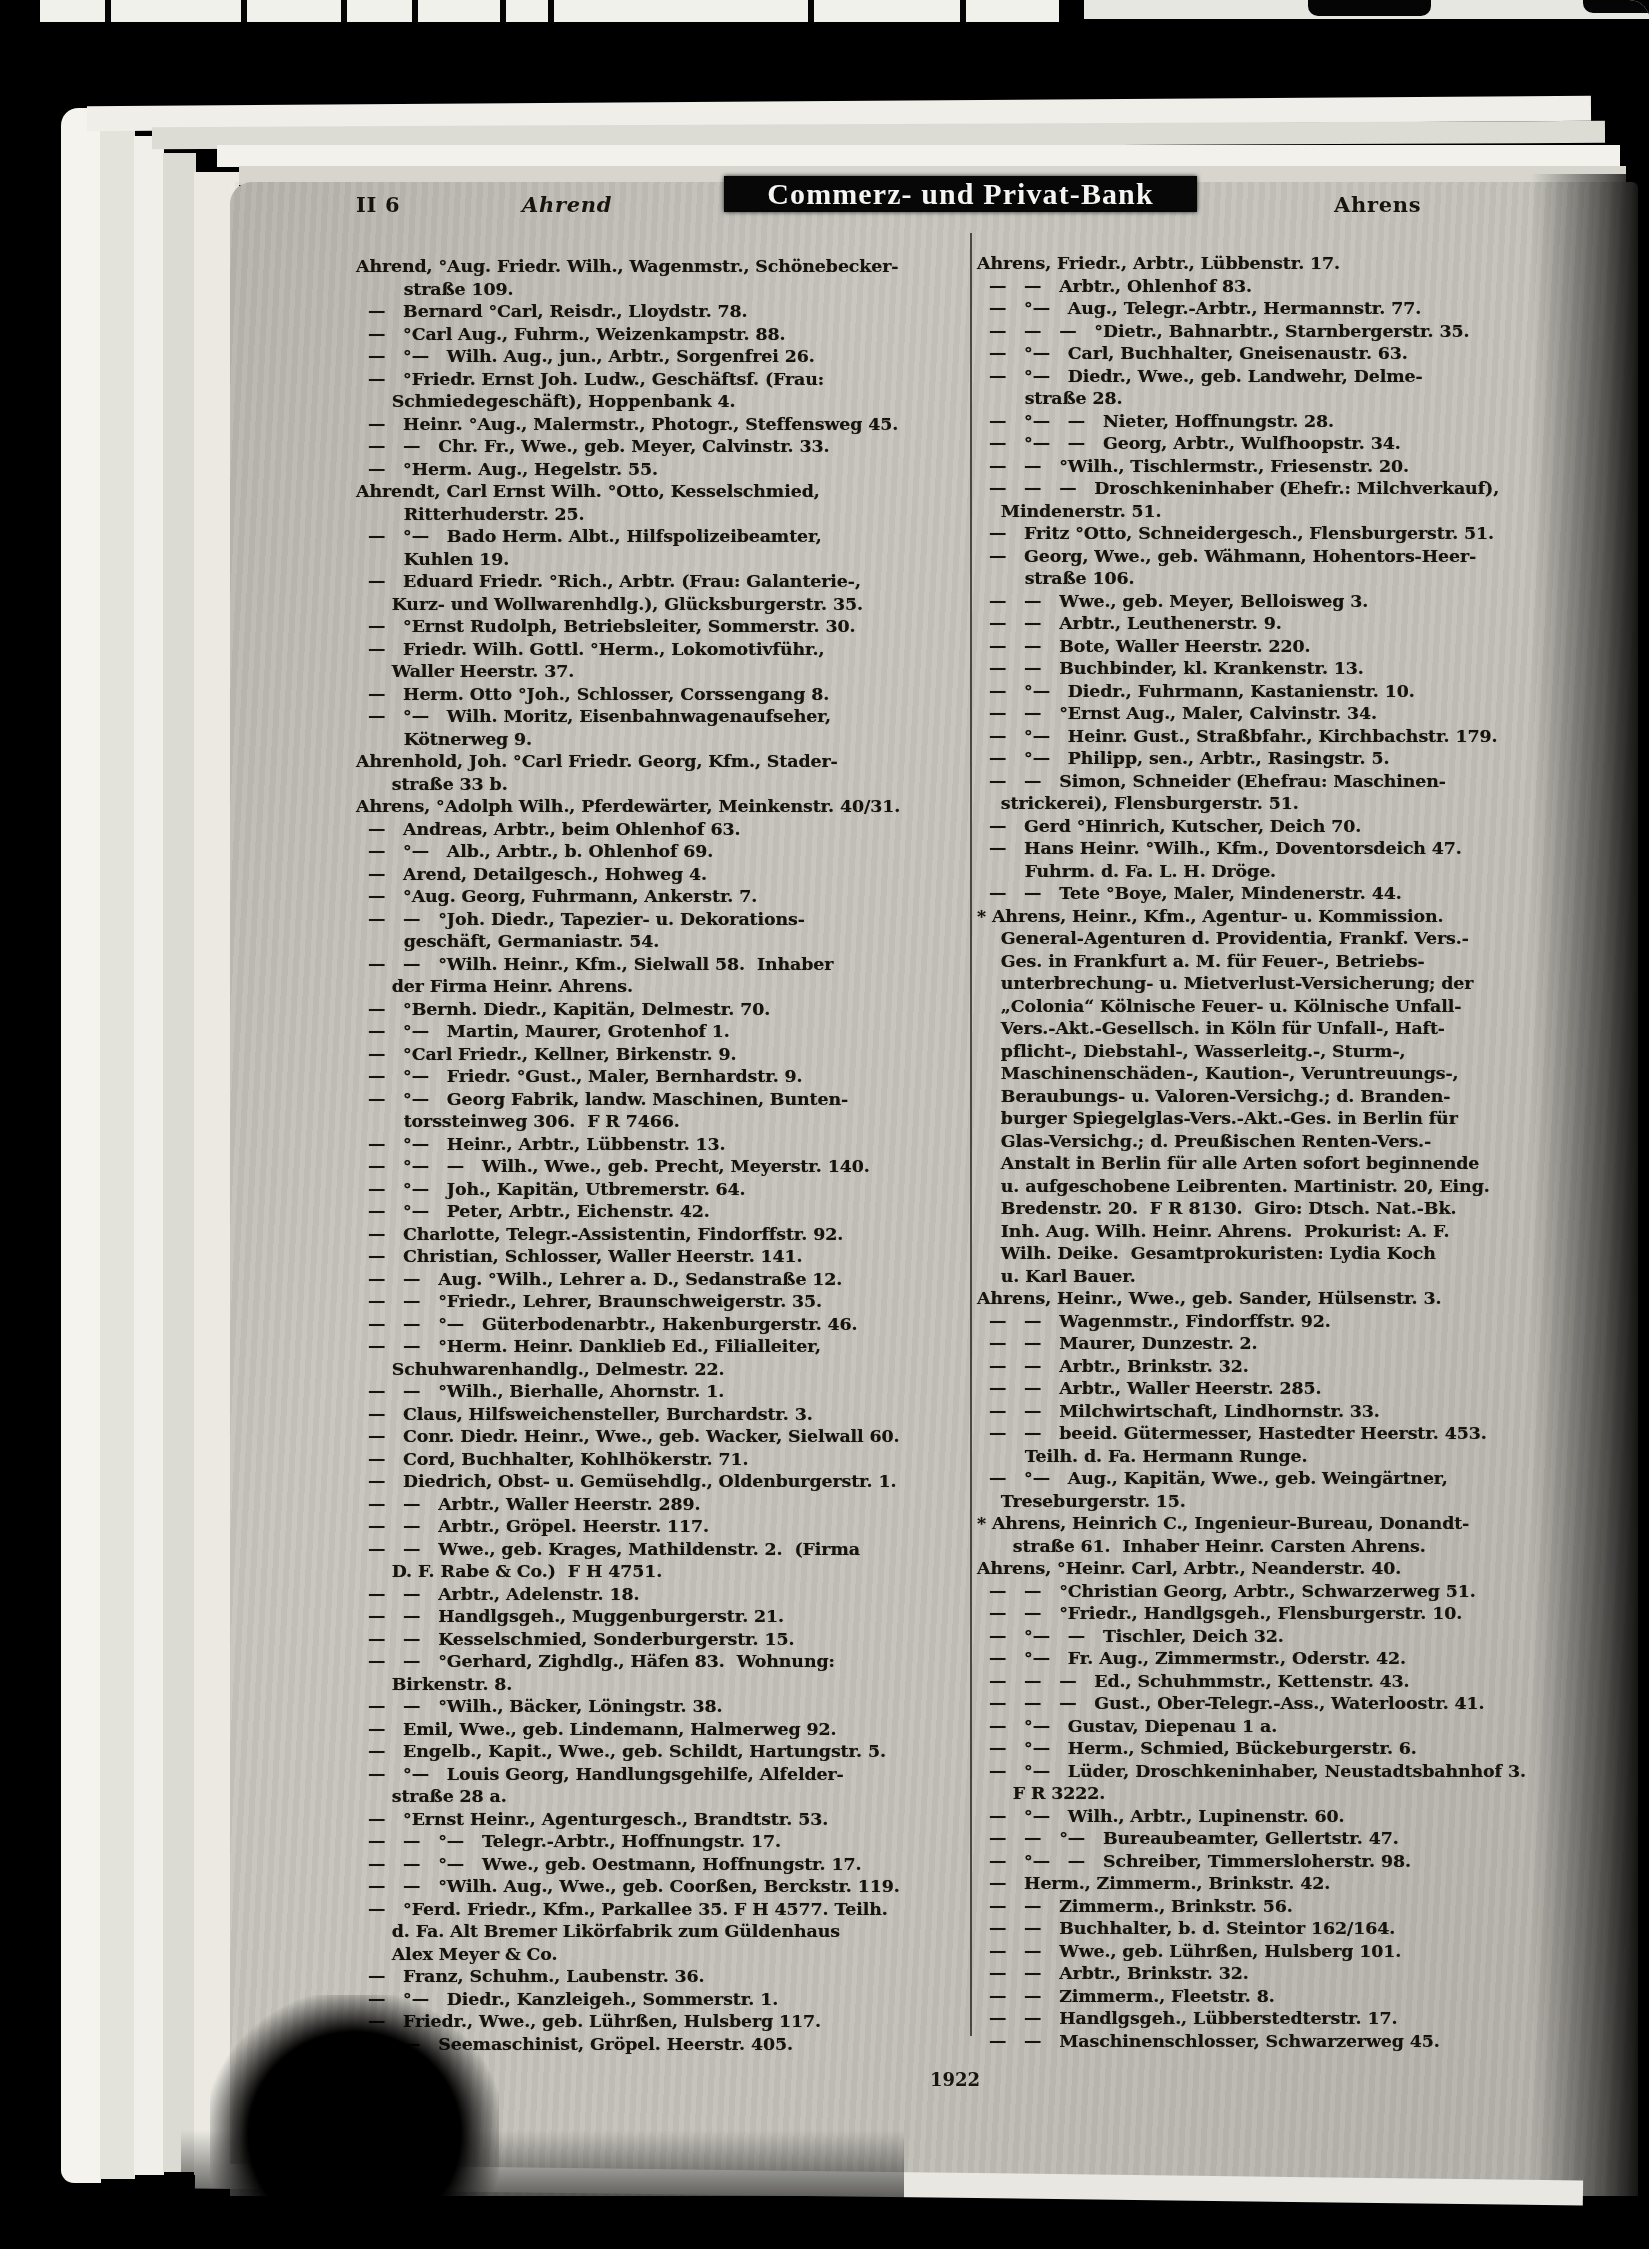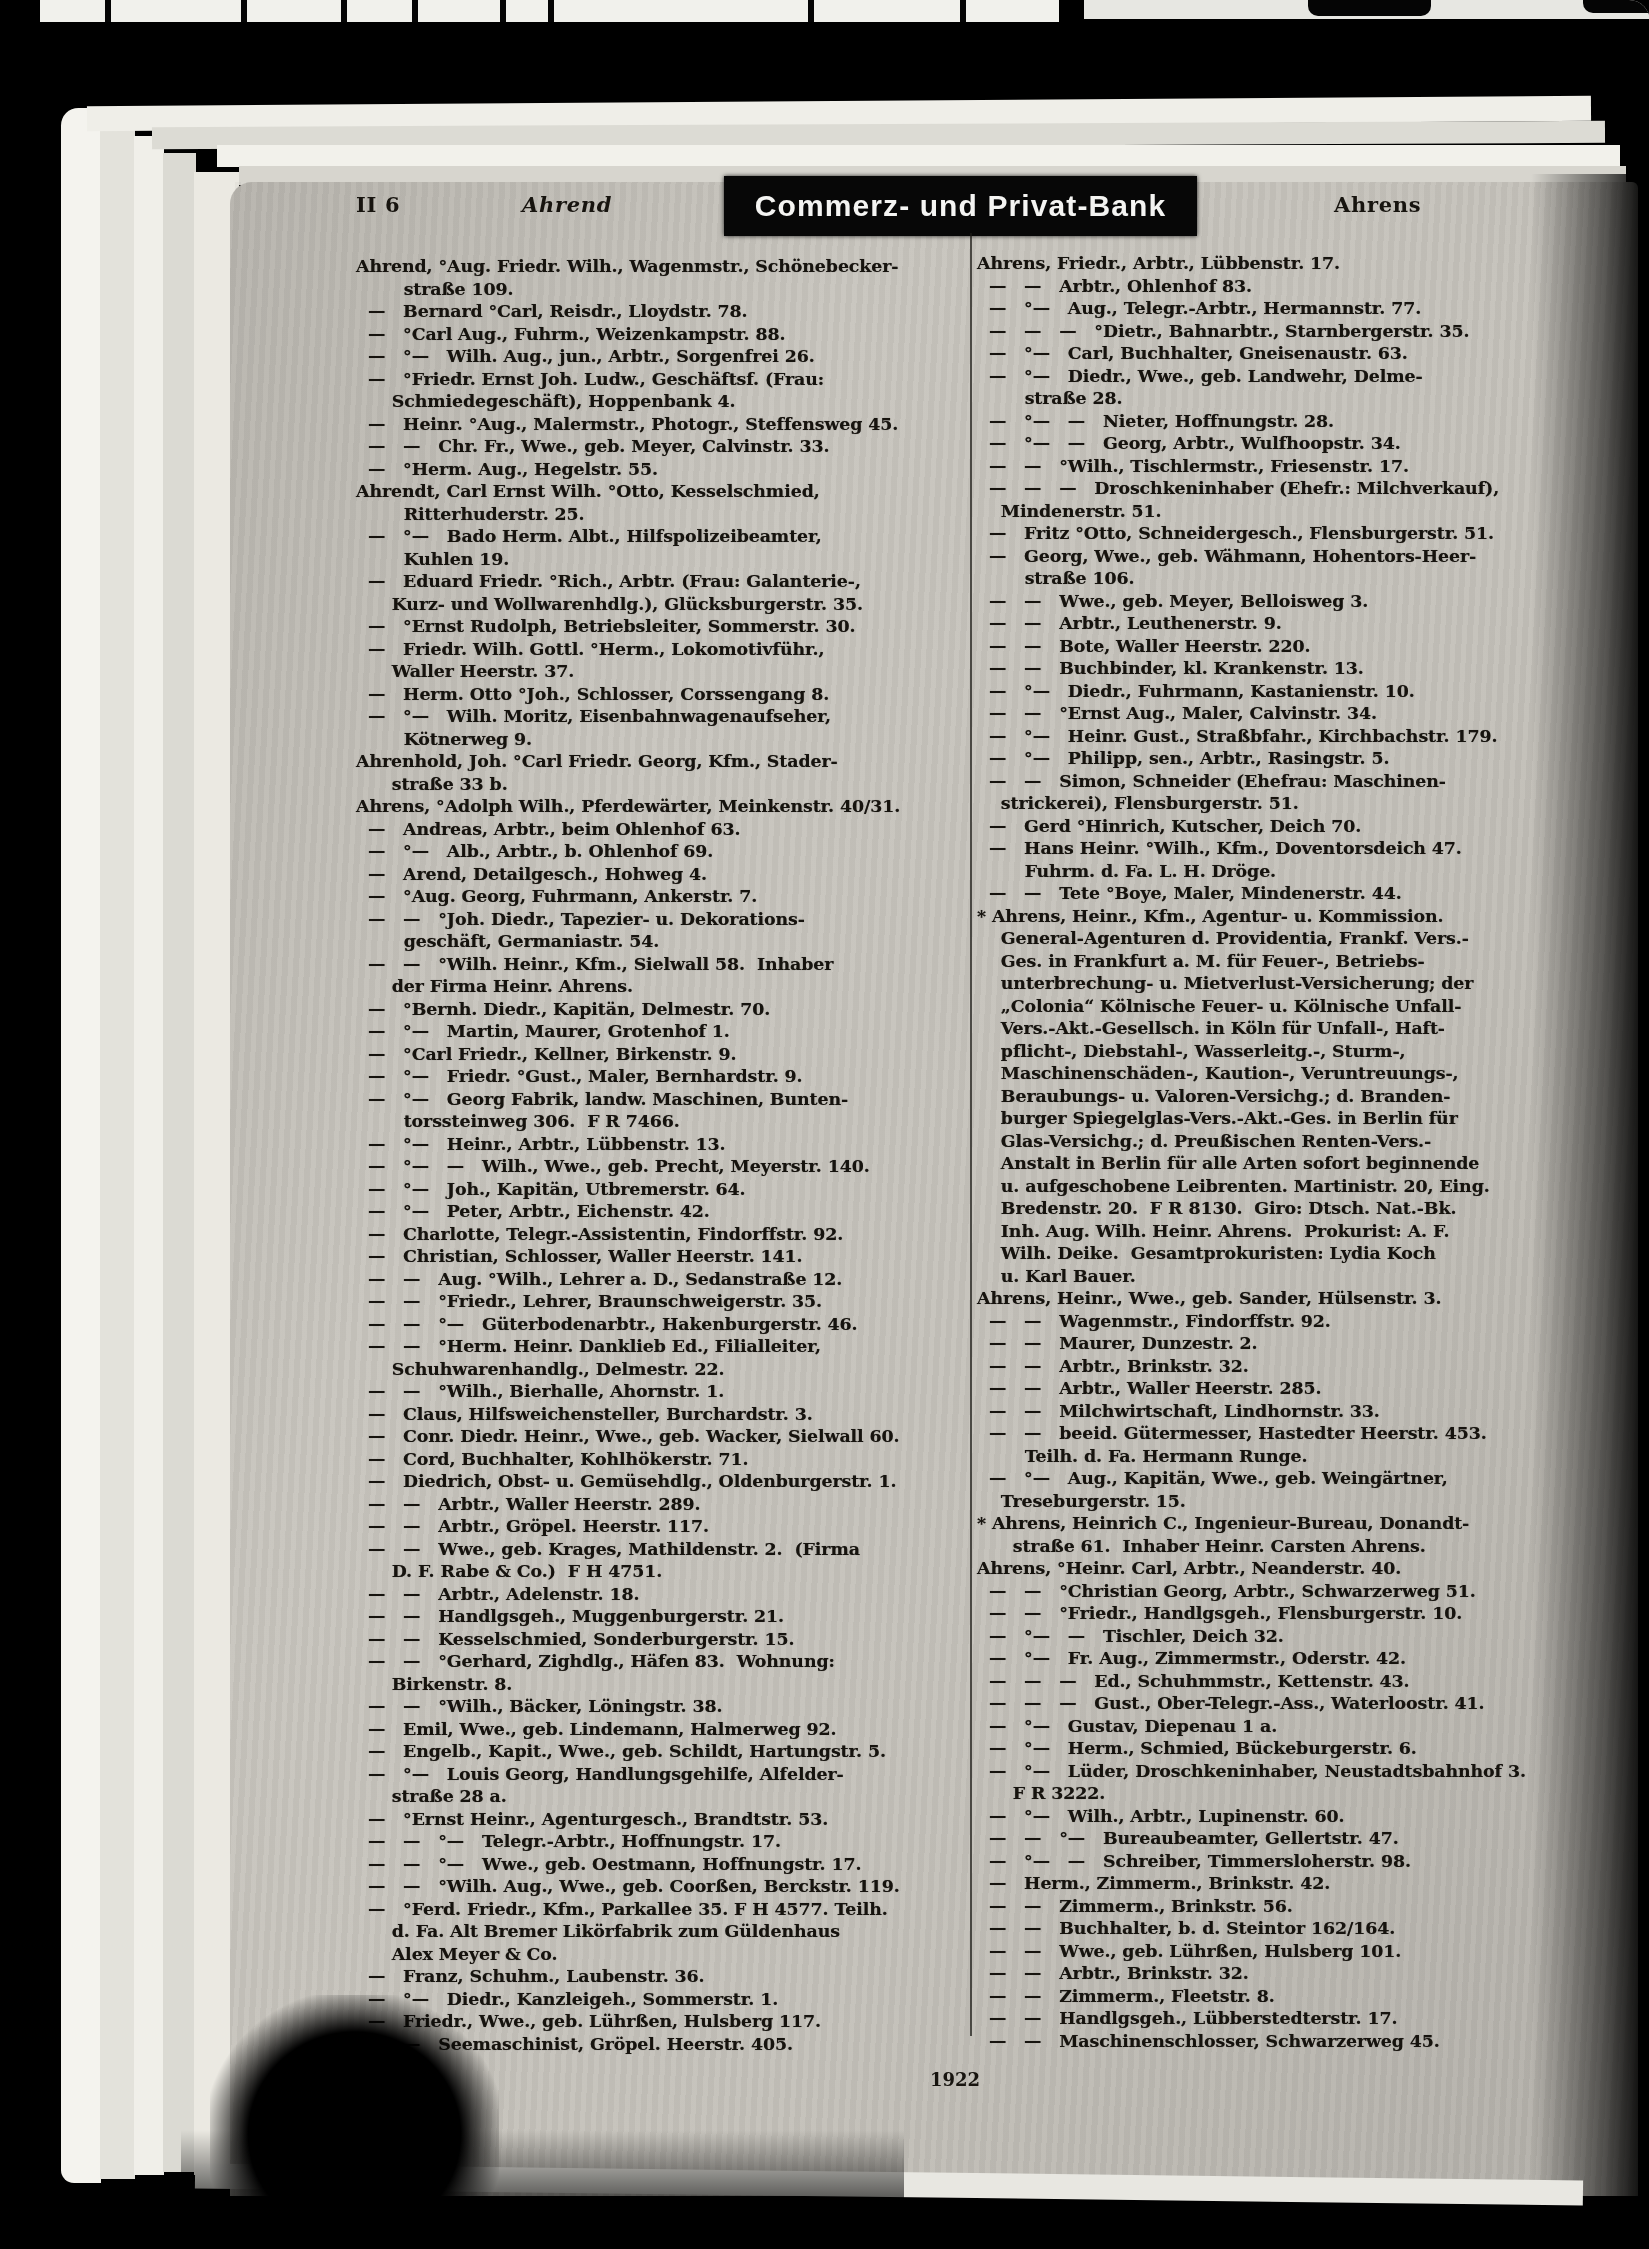--- a/index.html
+++ b/index.html
@@ -37,23 +37,23 @@
   .blob{position:absolute;left:210px;top:1995px;width:289px;height:254px;
         background:radial-gradient(ellipse at 50% 55%,#000 52%,rgba(0,0,0,0) 74%);}
   .bottom-shadow{position:absolute;left:181px;top:2130px;width:723px;height:120px;
         background:linear-gradient(to bottom,rgba(0,0,0,0),rgba(0,0,0,.85) 80%);}
 
   
   .hdr{position:absolute;font-weight:bold;color:#17140f;font-size:21px;letter-spacing:0.7px;}
   #page-ref{left:356px;top:192px;}
   #catch-left{left:522px;top:192px;font-style:italic;}
   #catch-right{left:1334px;top:192px;}
-  .banner{position:absolute;left:724px;top:176px;width:473px;height:60px;background:#070707;
+  .banner{position:absolute;left:724px;top:176px;width:473px;height:36px;background:#070707;
         color:#f4f4f2;display:flex;align-items:center;justify-content:center;
-        font-family:Liberation Sans, sans-serif;font-weight:bold;font-size:30px;letter-spacing:1.1px;
+        font-family:Liberation Serif, serif;font-weight:bold;font-size:30px;letter-spacing:1.1px;
         box-shadow:0 0 4.3px rgba(0,0,0,.8);}
 
   
   .col{position:absolute;color:#16130e;font-size:17.4px;font-weight:bold;letter-spacing:-0.1px;
        text-shadow:0 0 0.7px rgba(22,19,14,.55);margin-top:16px;}
   .col .line{white-space:pre;height:22.5px;line-height:22.5px;}
   #col-left{left:356px;top:239px;width:613px;}
   #col-right{left:977px;top:236px;width:606px;}
   .gutter-rule{position:absolute;left:970px;top:233px;width:2.2px;height:1803px;
        background:rgba(28,26,22,.72);}
@@ -189,21 +189,21 @@
   <div class="col" id="col-right">
       <div class="line">Ahrens, Friedr., Arbtr., Lübbenstr. 17.</div>
       <div class="line">  —   —   Arbtr., Ohlenhof 83.</div>
       <div class="line">  —   °—   Aug., Telegr.-Arbtr., Hermannstr. 77.</div>
       <div class="line">  —   —   —   °Dietr., Bahnarbtr., Starnbergerstr. 35.</div>
       <div class="line">  —   °—   Carl, Buchhalter, Gneisenaustr. 63.</div>
       <div class="line">  —   °—   Diedr., Wwe., geb. Landwehr, Delme-</div>
       <div class="line">        straße 28.</div>
       <div class="line">  —   °—   —   Nieter, Hoffnungstr. 28.</div>
       <div class="line">  —   °—   —   Georg, Arbtr., Wulfhoopstr. 34.</div>
-      <div class="line">  —   —   °Wilh., Tischlermstr., Friesenstr. 17.</div>
+      <div class="line">  —   —   °Wilh., Tischlermstr., Friesenstr. 20.</div>
       <div class="line">  —   —   —   Droschkeninhaber (Ehefr.: Milchverkauf),</div>
       <div class="line">    Mindenerstr. 51.</div>
       <div class="line">  —   Fritz °Otto, Schneidergesch., Flensburgerstr. 51.</div>
       <div class="line">  —   Georg, Wwe., geb. Wähmann, Hohentors-Heer-</div>
       <div class="line">        straße 106.</div>
       <div class="line">  —   —   Wwe., geb. Meyer, Belloisweg 3.</div>
       <div class="line">  —   —   Arbtr., Leuthenerstr. 9.</div>
       <div class="line">  —   —   Bote, Waller Heerstr. 220.</div>
       <div class="line">  —   —   Buchbinder, kl. Krankenstr. 13.</div>
       <div class="line">  —   °—   Diedr., Fuhrmann, Kastanienstr. 10.</div>

